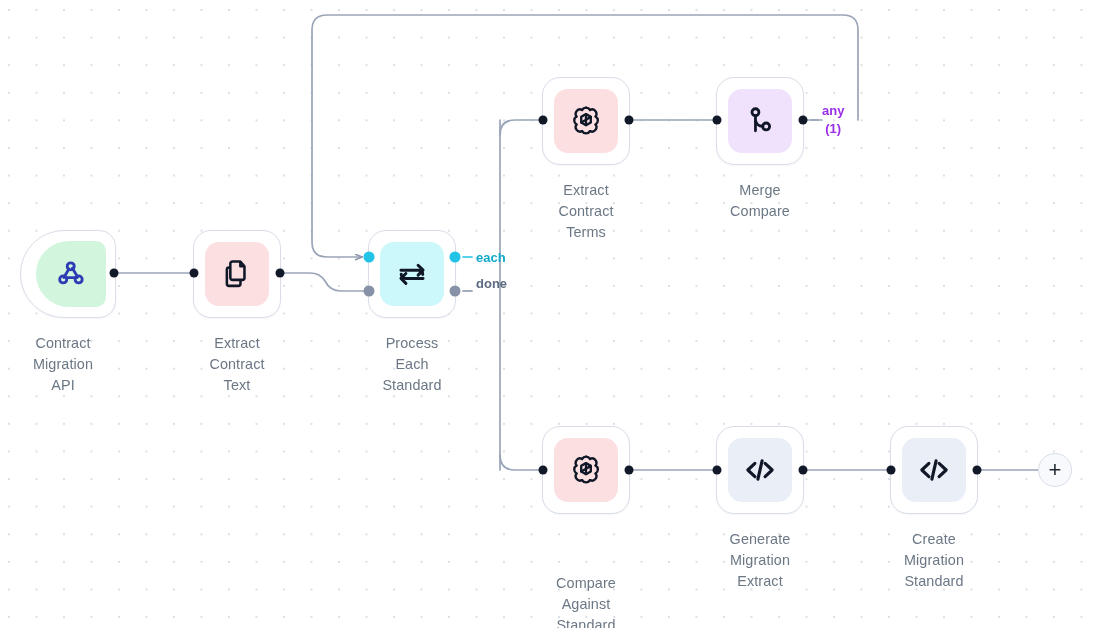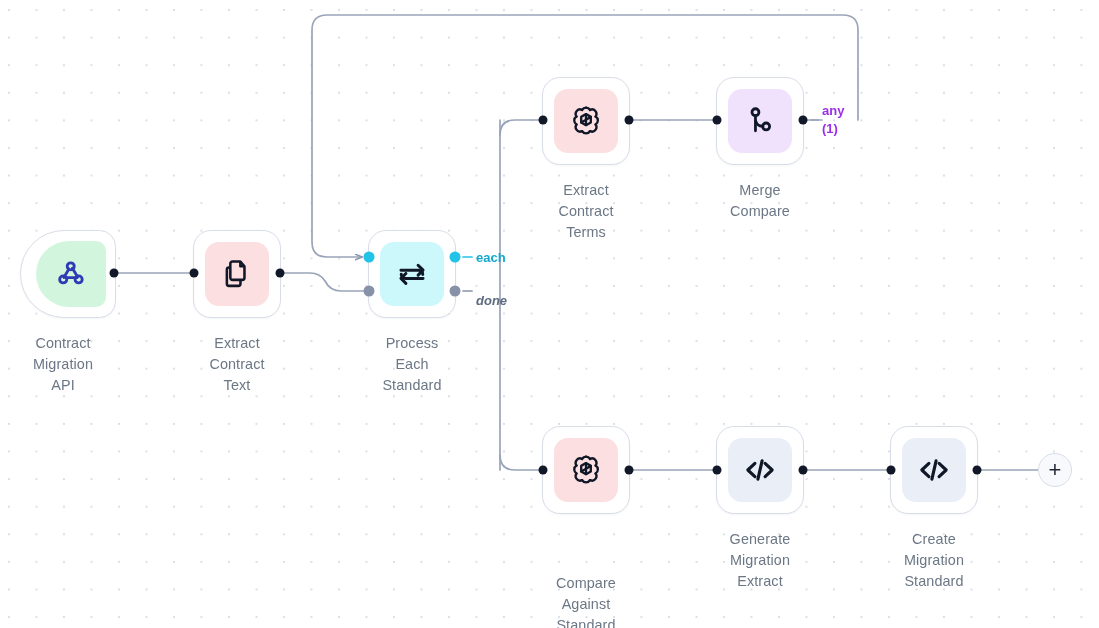--- a/index.html
+++ b/index.html
@@ -84,21 +84,21 @@
     font-weight: bold;
     transform: translateY(-50%);
     white-space: nowrap;
   }
   .port-label.each { color: #13a9cc; }
   .port-label.done { color: #5d6b80; }
   .port-label.any {
     color: #9b2fe8;
     line-height: 18px;
     transform: translateY(-50%);
-    text-align: left;
+    text-align: center;
   }
   .add-btn {
     position: absolute;
     width: 34px;
     height: 34px;
     border-radius: 50%;
     background: #f7f9fc;
     border: 1px solid #d8dde8;
     display: flex;
     align-items: center;
@@ -306,21 +306,21 @@
   <div class="port" style="left:717px; top:120px;"></div>
   <div class="port" style="left:803px; top:120px;"></div>
   <div class="port" style="left:543px; top:470px;"></div>
   <div class="port" style="left:629px; top:470px;"></div>
   <div class="port" style="left:717px; top:470px;"></div>
   <div class="port" style="left:803px; top:470px;"></div>
   <div class="port" style="left:891px; top:470px;"></div>
   <div class="port" style="left:977px; top:470px;"></div>
 
   <div class="port-label each" style="left:476px; top:257px;">each</div>
-  <div class="port-label done" style="left:476px; top:300px;font-style:italic;">done</div>
+  <div class="port-label done" style="left:476px; top:283px;">done</div>
   <div class="port-label any" style="left:822px; top:120px;">
     <div>any</div>
     <div>(1)</div>
   </div>
 
   <div class="add-btn" style="left:1055px; top:470px;">+</div>
 
 </div>
 
 </body></html>

